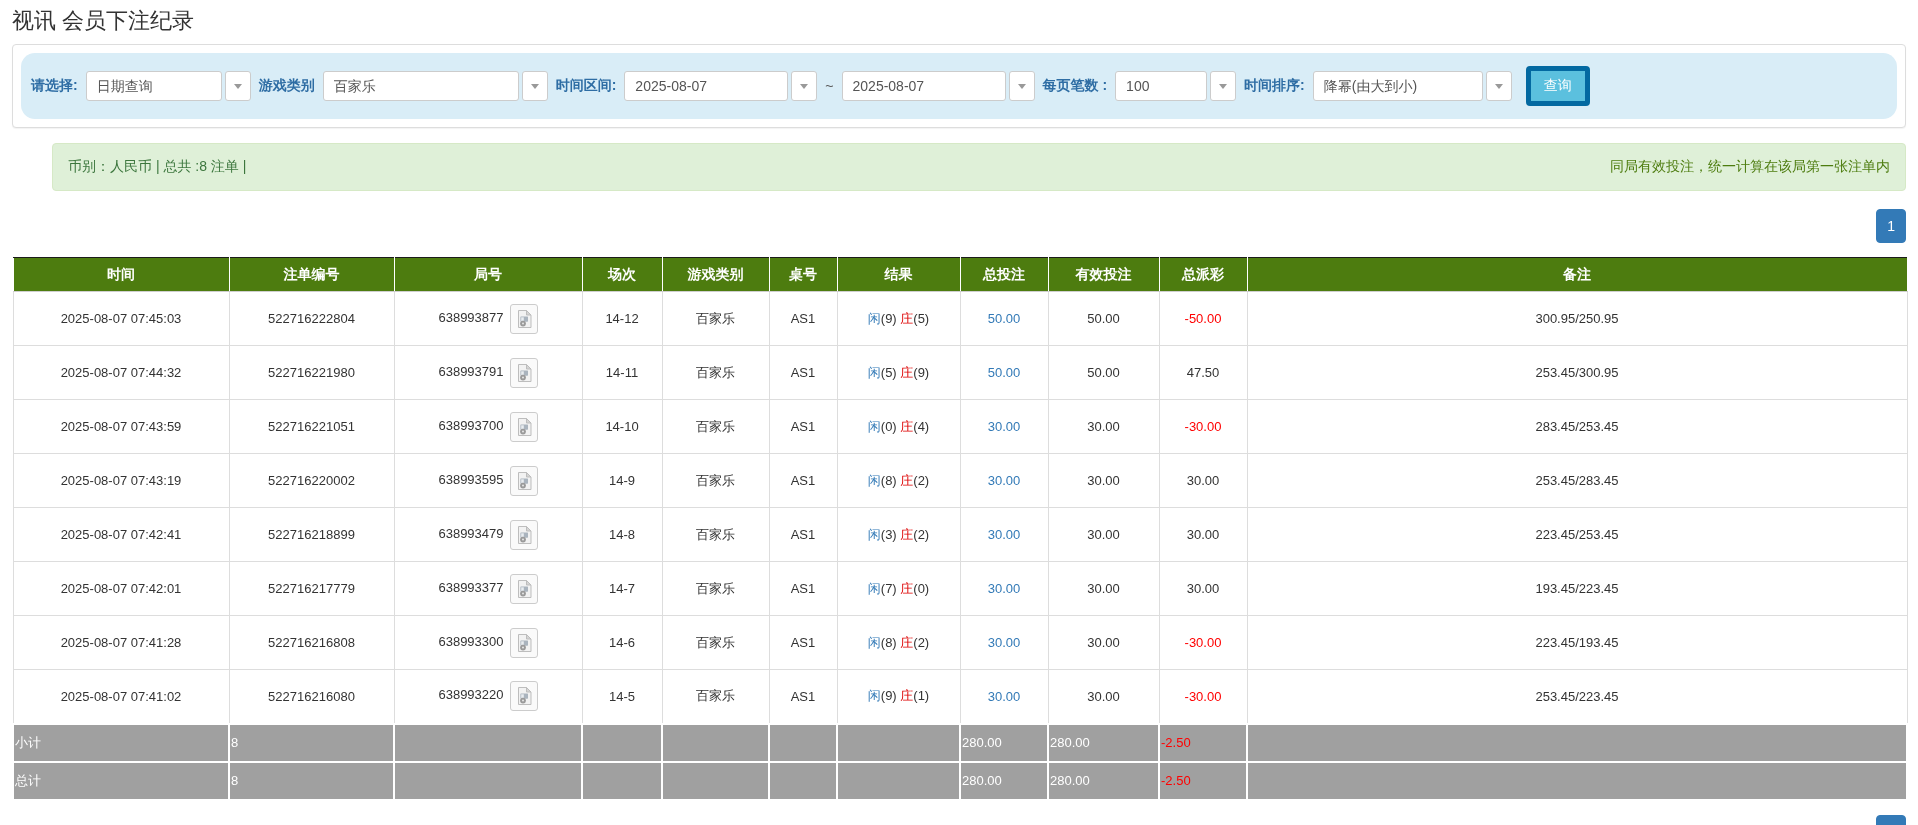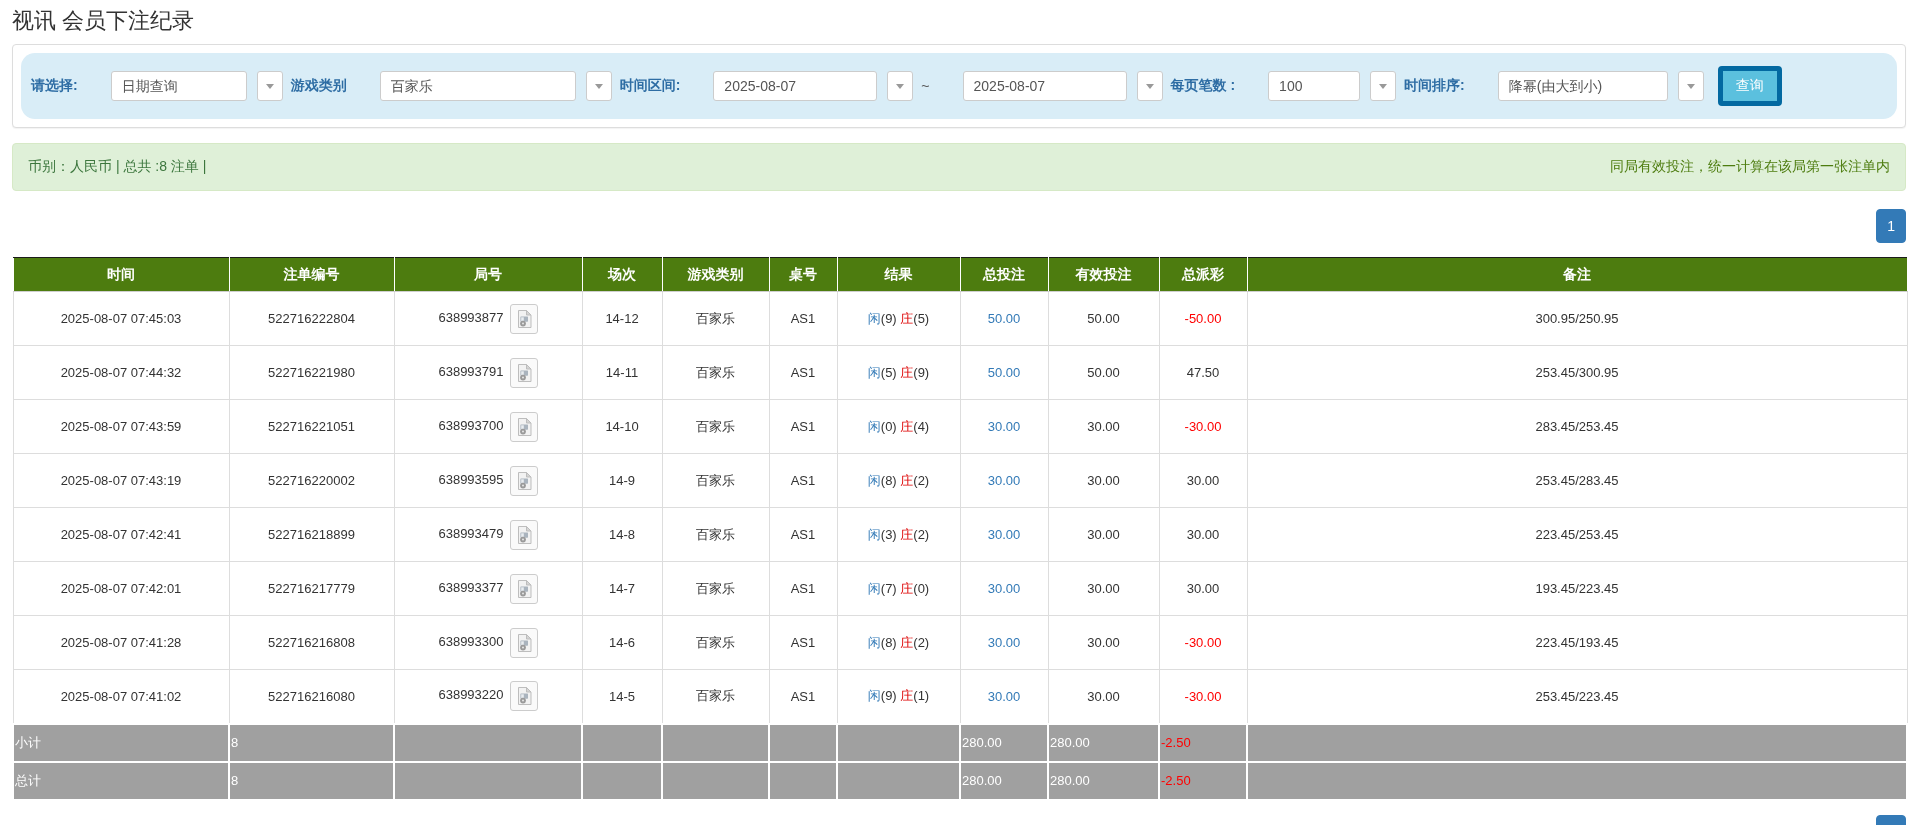--- a/index.html
+++ b/index.html
@@ -22,21 +22,21 @@
   .filter-panel {
     border: 1px solid #ddd; border-radius: 4px; background: #fff;
     padding: 8px; box-shadow: 0 1px 1px rgba(0,0,0,.05);
   }
   .filter-bar {
     background: #d9edf7; border-radius: 14px;
     padding: 13px 10px; display: flex; align-items: center; gap: 8px;
     white-space: nowrap;
   }
   .flabel { color: #2e6da4; font-weight: bold; font-size: 14px; }
-  .combo { display: flex; align-items: center; gap: 10px; margin-left: 25px; }
+  .combo { display: flex; align-items: center; gap: 3px; }
   .combo-text {
     background: #fff; border: 1px solid #ccc; border-radius: 3px;
     height: 30px; line-height: 28px; padding: 0 10px;
     font-size: 14px; color: #555; overflow: hidden;
   }
   .combo-caret {
     width: 26px; height: 30px; background: #fff; border: 1px solid #ccc;
     border-radius: 3px; display: flex; align-items: center; justify-content: center;
     cursor: pointer;
   }
@@ -56,21 +56,21 @@
     font-size: 14px; padding: 6px 13px; border-radius: 4px;
     margin-left: 6px; cursor: pointer;
     font-family: "Liberation Sans", sans-serif;
   }
 
   
   .alert-success {
     margin-top: 15px;
     background: #dff0d8; border: 1px solid #d6e9c6; border-radius: 4px;
     color: #3c763d; padding: 14px 15px; font-size: 14px;
-    display: flex; justify-content: space-between; align-items: center;
+    display: flex; justify-content: space-between; align-items: center; margin-left: 40px;
   }
   .alert-success .alert-right { color: #4d7c0f; }
 
   
   .pager { display: flex; justify-content: flex-end; }
   .pager.top { margin-top: 18px; }
   .pager.bottom { margin-top: 14px; }
   .page-btn {
     background: #337ab7; border: 1px solid #337ab7; color: #fff;
     font-size: 14px; line-height: 20px; padding: 6px 10px;

